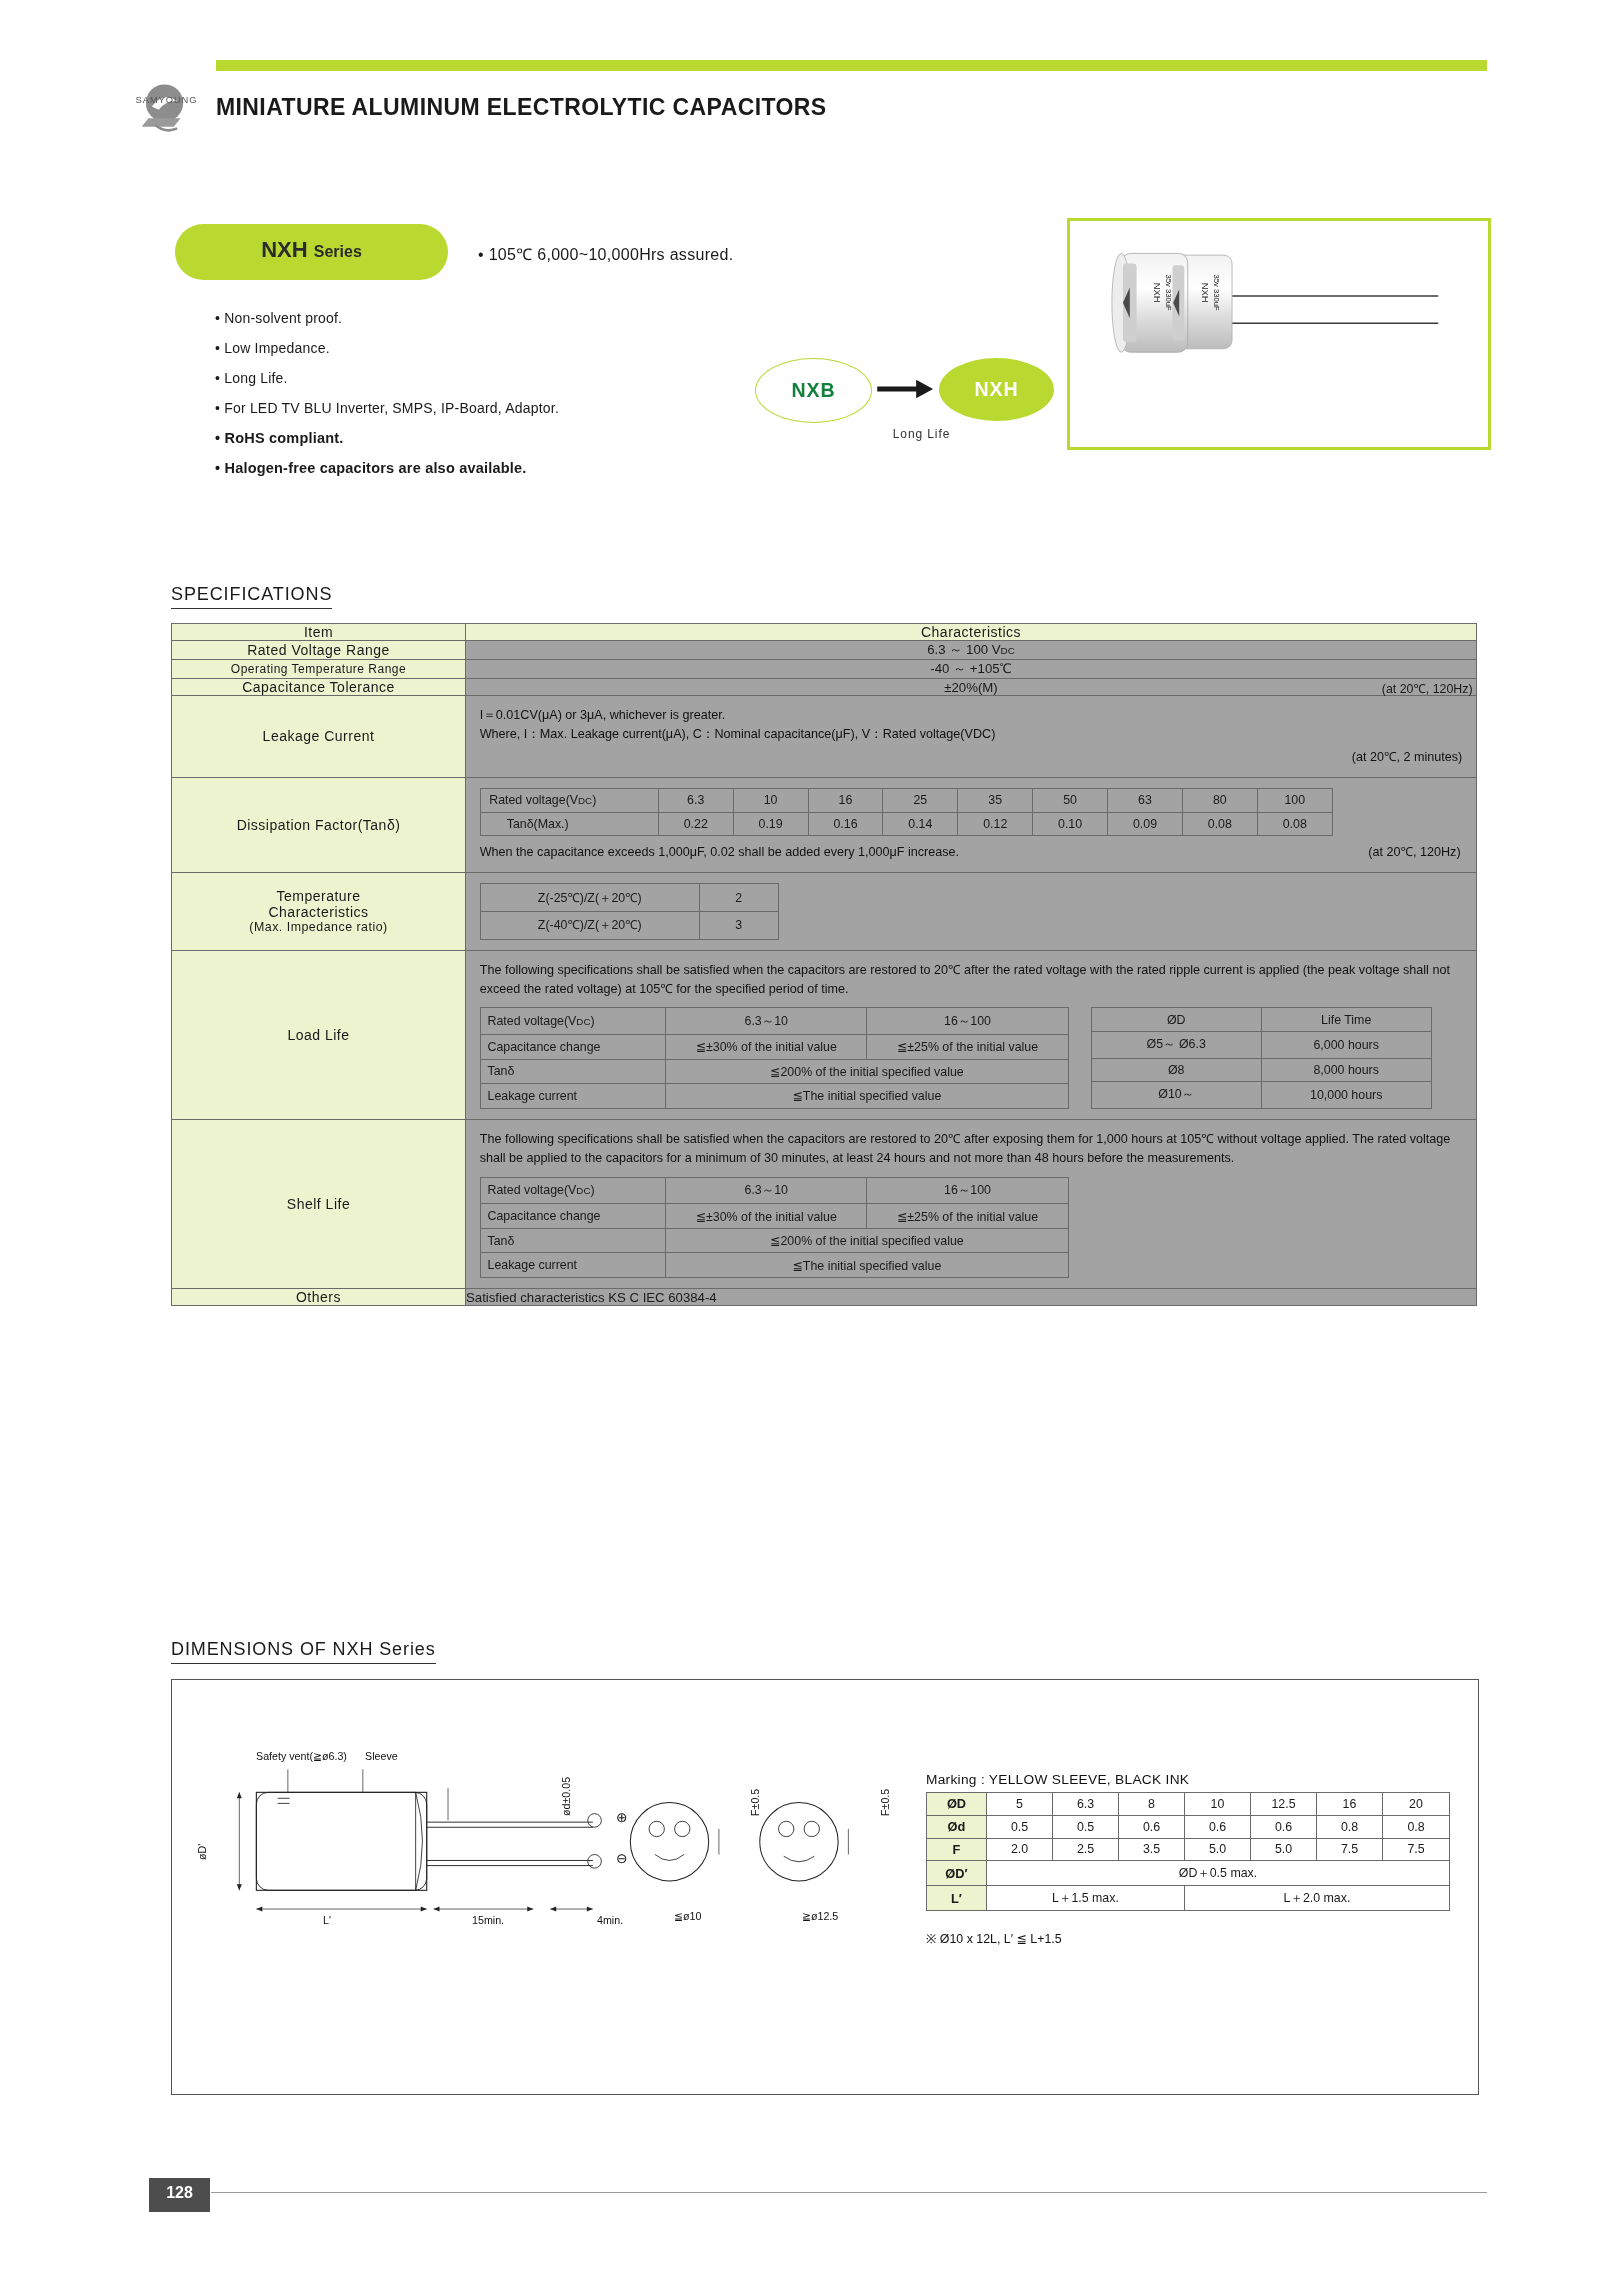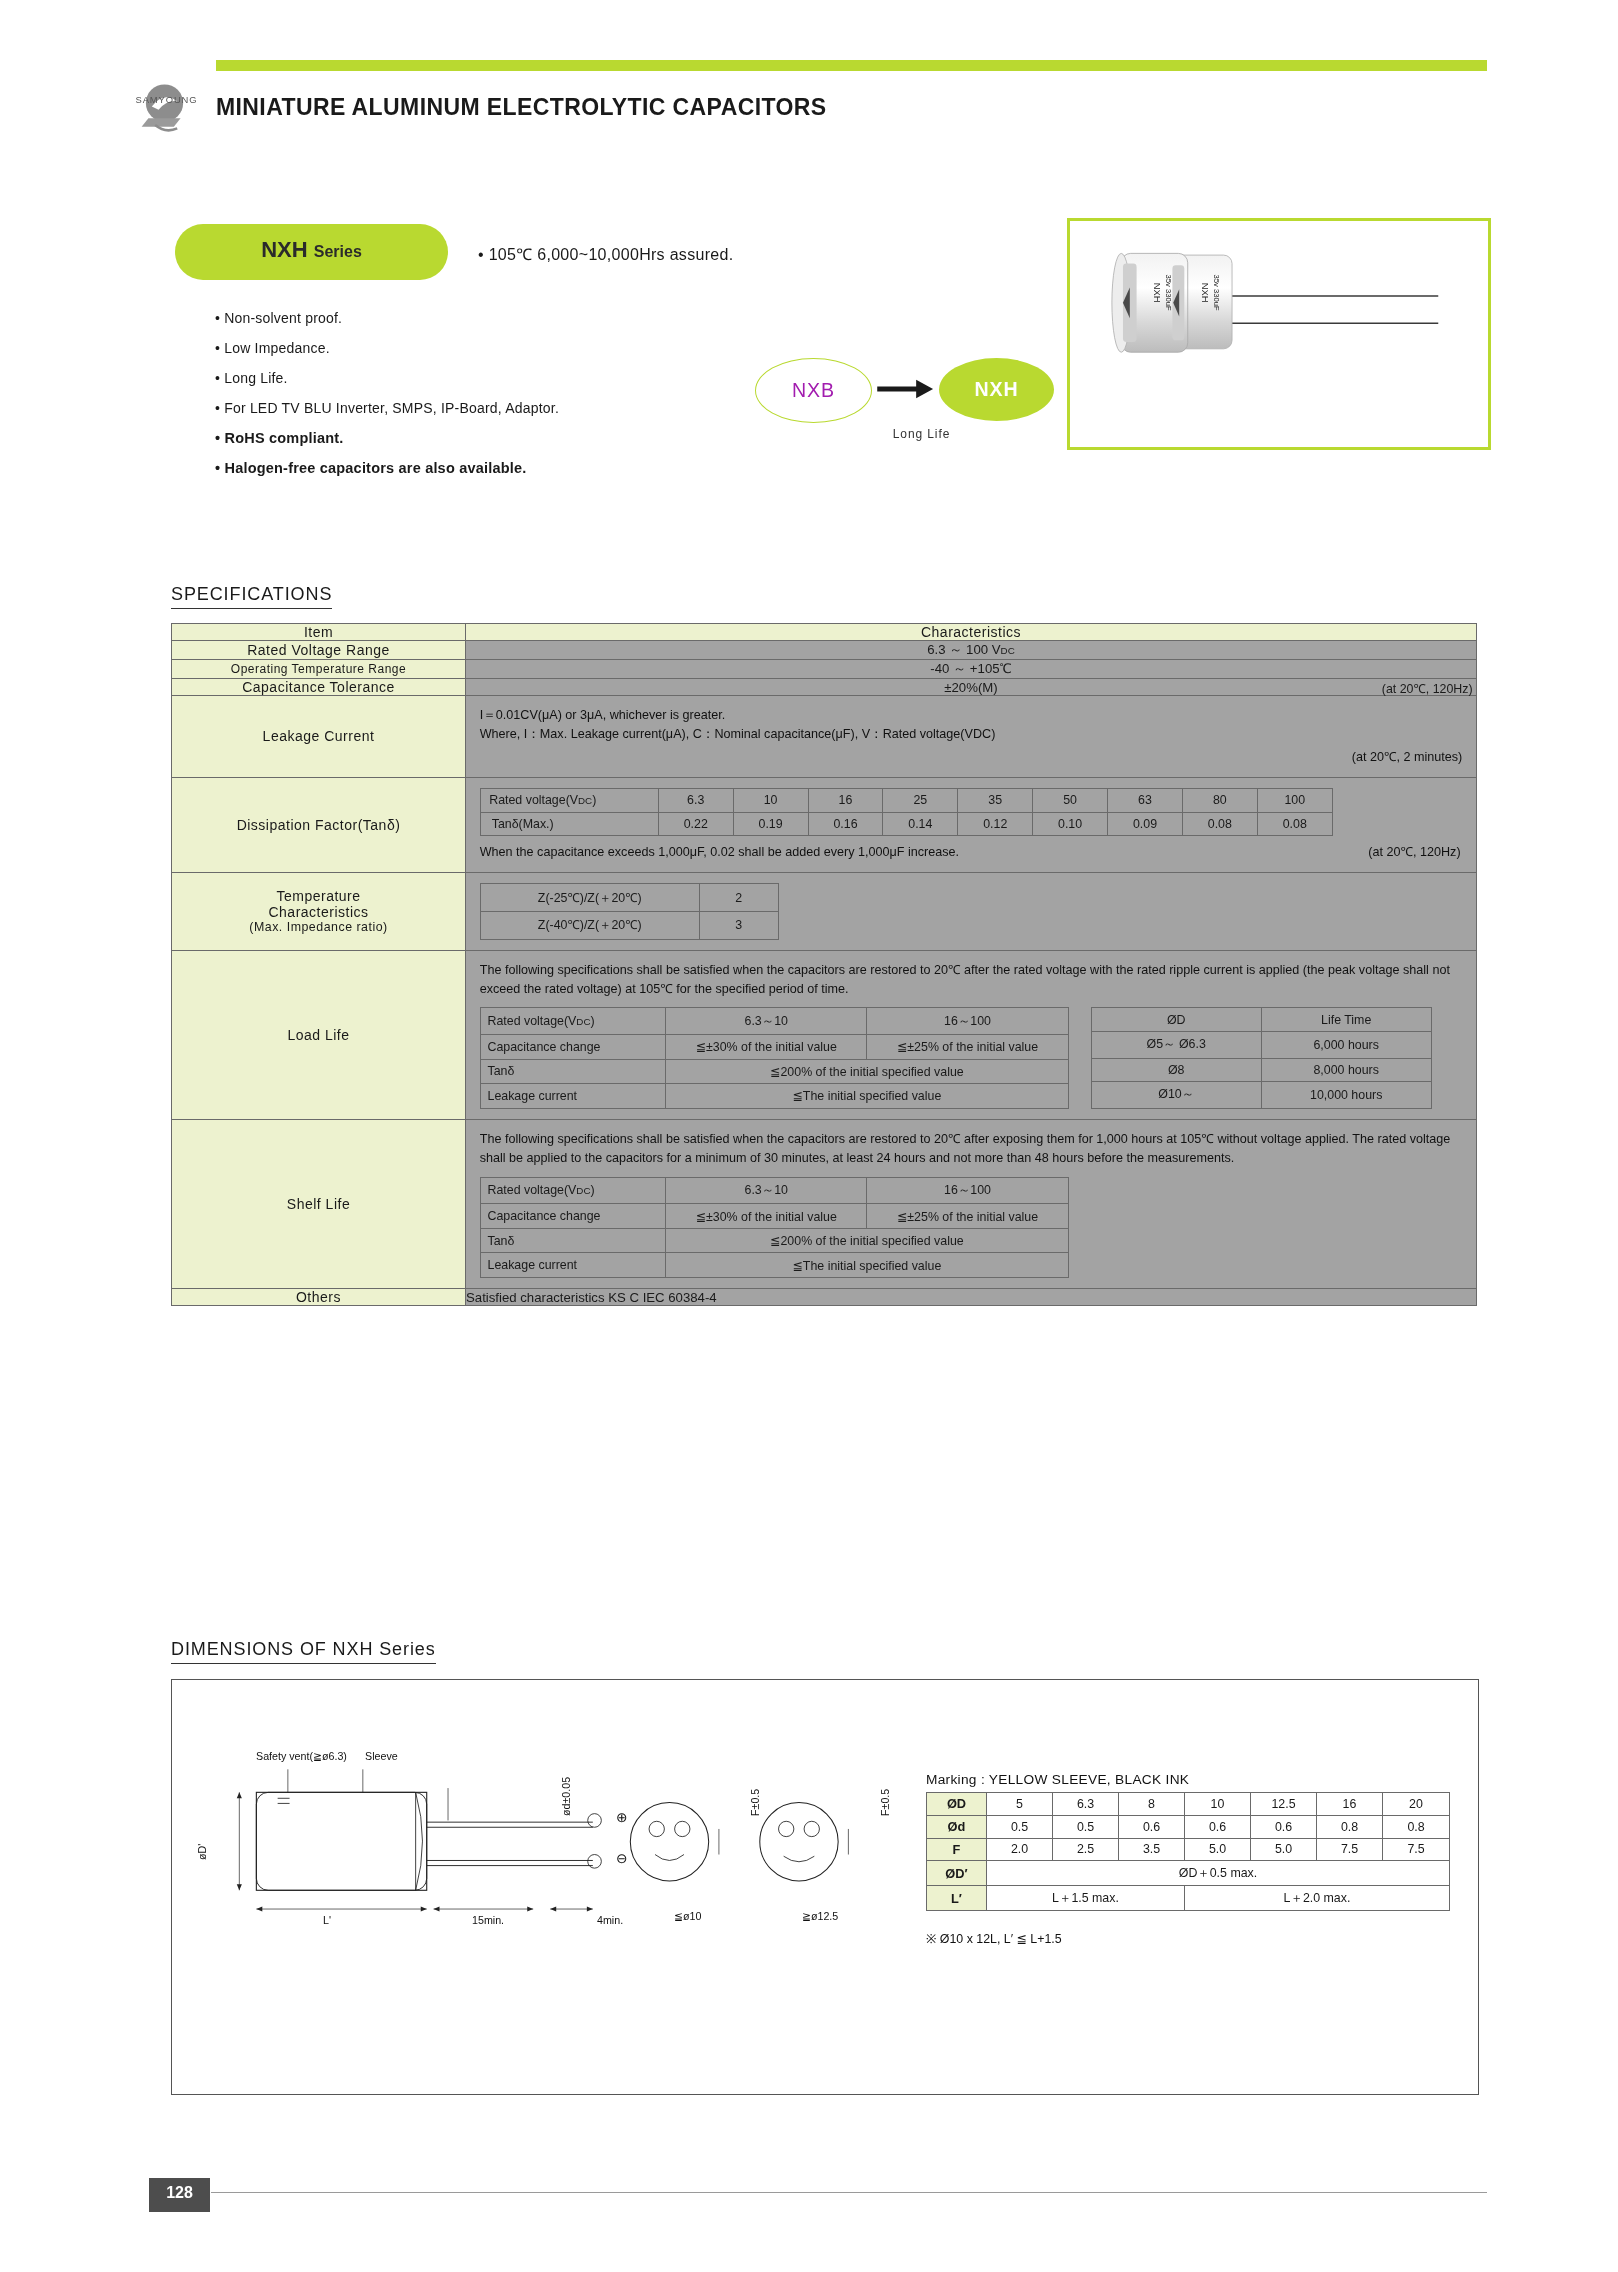--- a/index.html
+++ b/index.html
@@ -49,21 +49,21 @@
   .bullets div { font-size:14px; line-height:30px; color:#1a1a1a; letter-spacing:0.2px; }
   .bullets div.b { font-weight:bold; font-size:14.5px; }
 
   .nxb-oval {
     position:absolute; left:755px; top:358px; width:115px; height:63px;
     border:1.7px solid #b9d930; border-radius:50%;
     background:#ffffff;
   }
   .nxb-oval span {
     display:block; text-align:center; line-height:63px;
-    font-size:19.6px; font-weight:normal; color:#a21caf; letter-spacing:0.9px;
+    font-size:19.6px; font-weight:bold; color:#15803d; letter-spacing:0.9px;
   }
   .nxh-oval {
     position:absolute; left:939px; top:358px; width:115px; height:63px;
     background:#b9d930; border-radius:50%;
   }
   .nxh-oval span {
     display:block; text-align:center; line-height:63px;
     font-size:19.6px; font-weight:bold; color:#ffffff; letter-spacing:0.9px;
   }
   .arrow-wrap { position:absolute; left:877px; top:378px; width:58px; height:22px; }
@@ -274,21 +274,21 @@
               <td>10</td>
               <td>16</td>
               <td>25</td>
               <td>35</td>
               <td>50</td>
               <td>63</td>
               <td>80</td>
               <td>100</td>
             </tr>
             <tr>
-              <td style="text-align:left;padding-left:11px;">Tanδ(Max.)</td>
+              <td style="text-align:left;padding-left:26px;">Tanδ(Max.)</td>
               <td>0.22</td>
               <td>0.19</td>
               <td>0.16</td>
               <td>0.14</td>
               <td>0.12</td>
               <td>0.10</td>
               <td>0.09</td>
               <td>0.08</td>
               <td>0.08</td>
             </tr>

